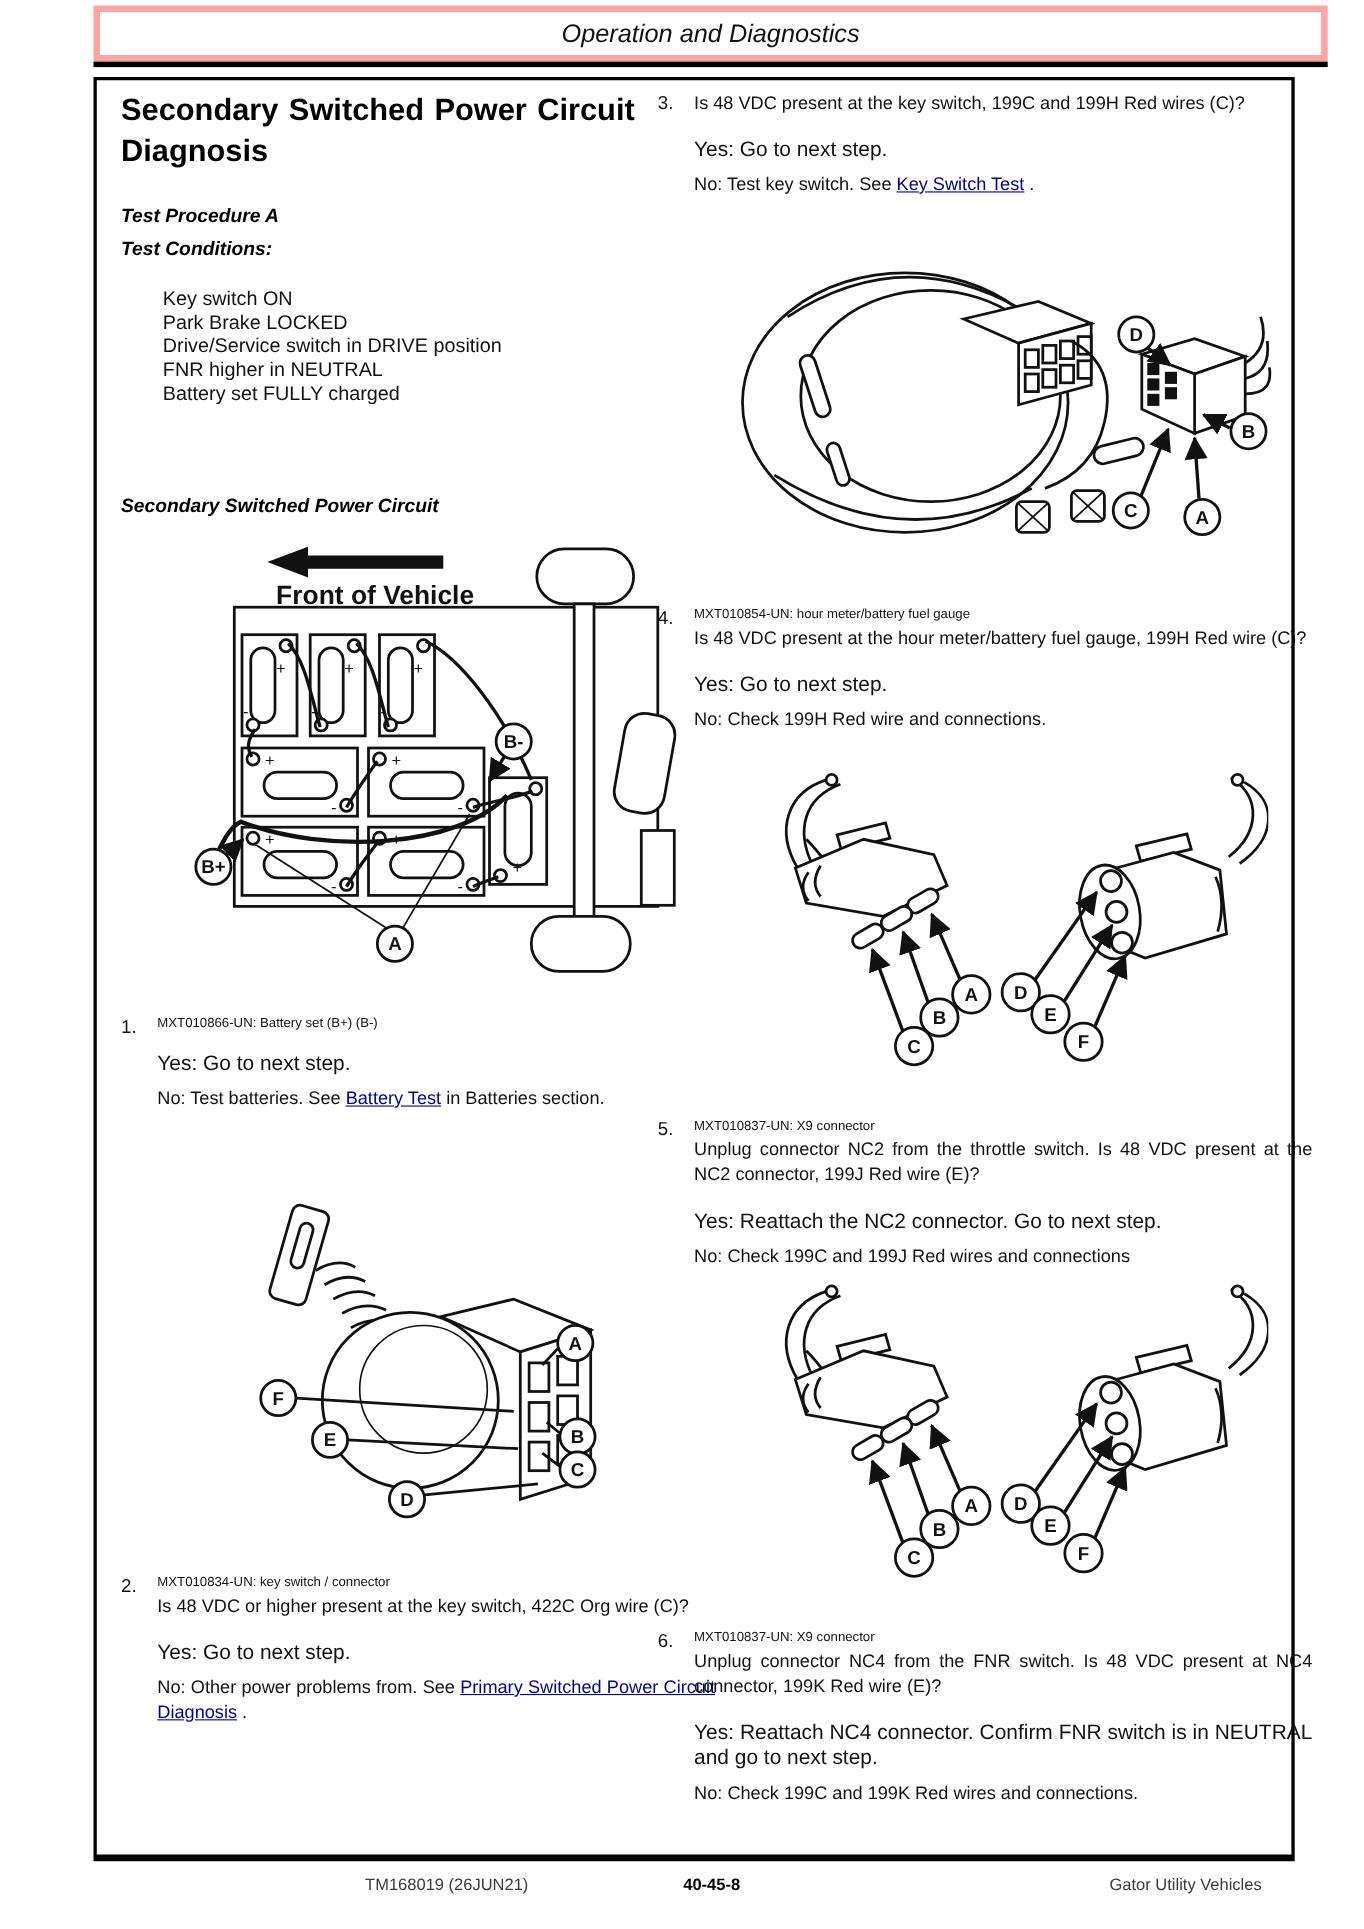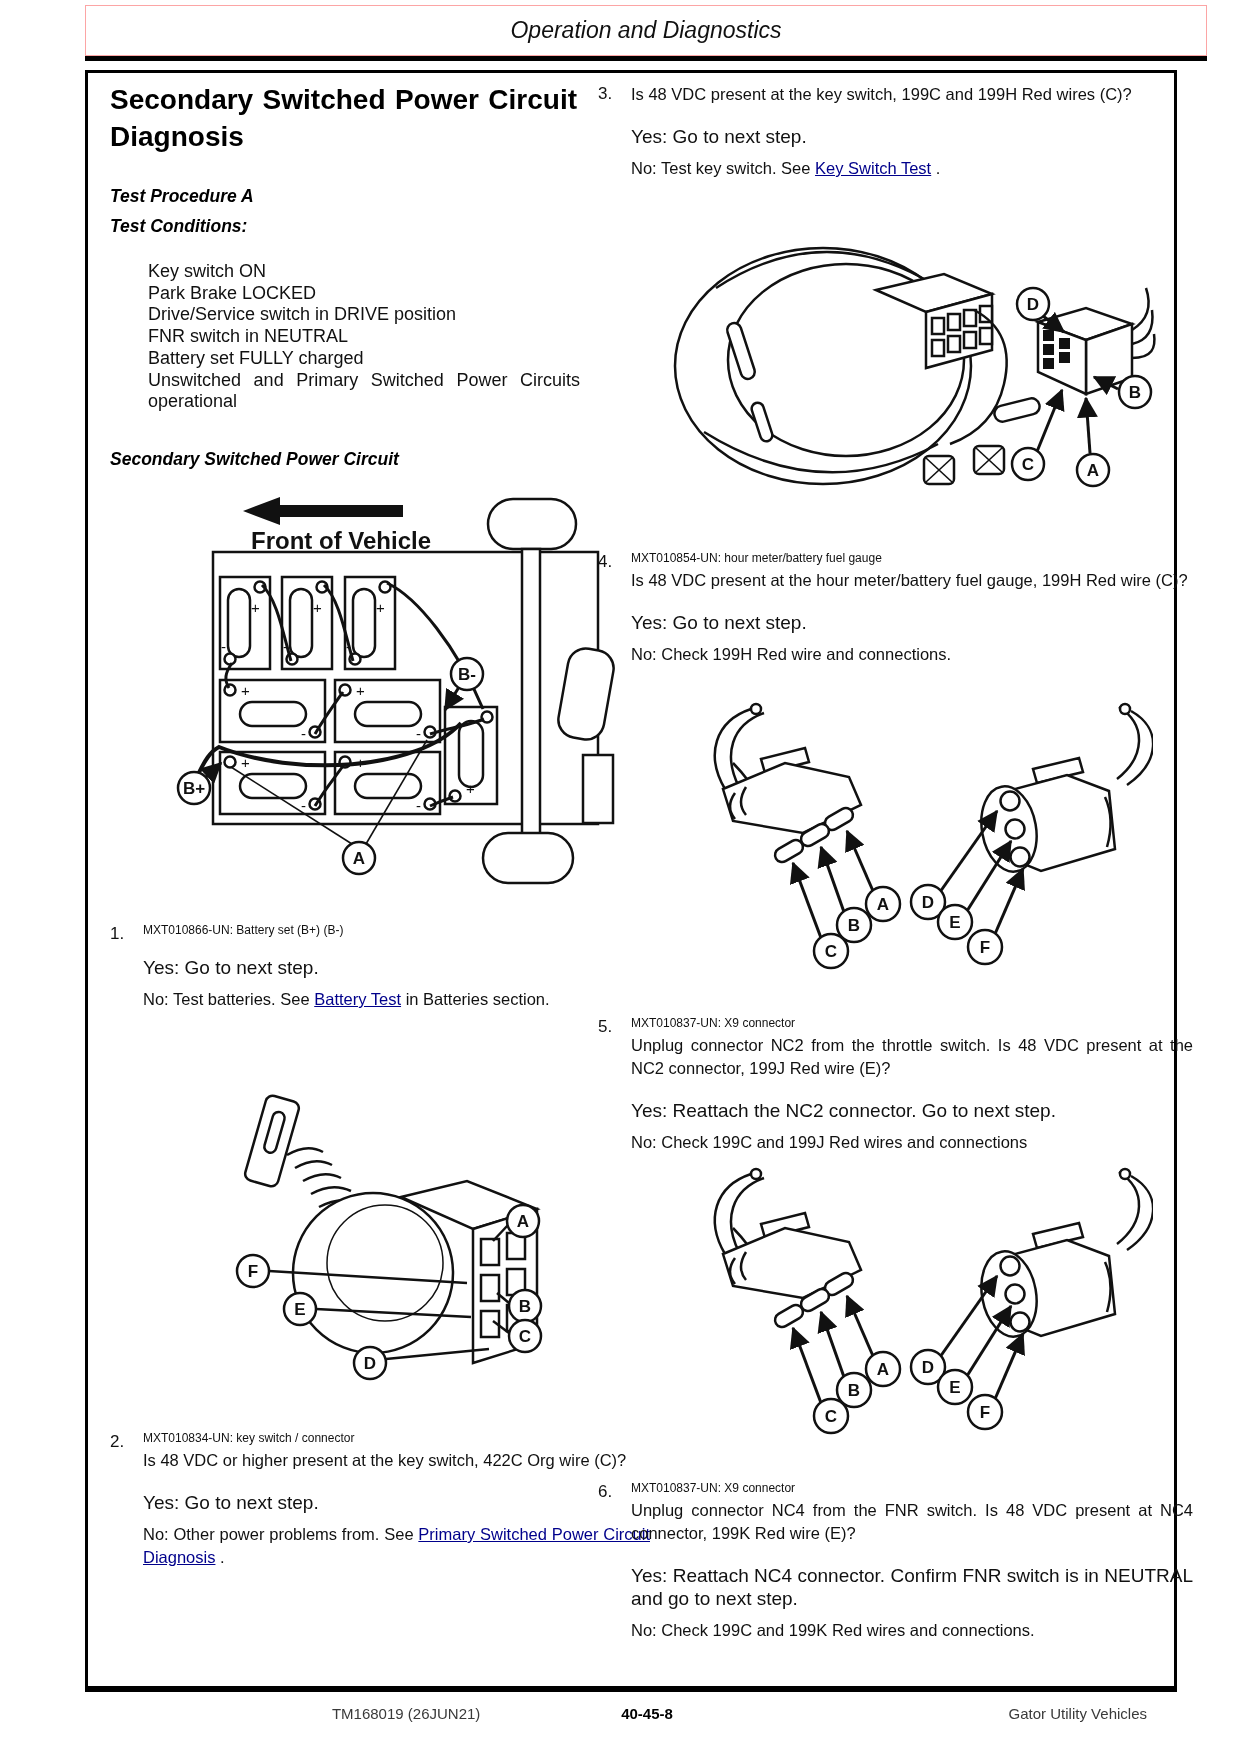--- a/index.html
+++ b/index.html
@@ -2,21 +2,21 @@
 <html><head>
 <meta charset="utf-8">
 <style>
   html,body { margin:0; padding:0; }
   body {
     width:1240px; height:1754px; position:relative; background:#fff;
     font-family:"Liberation Sans", sans-serif; color:#111; overflow:hidden;
   }
   .header-box{
     position:absolute; left:85px; top:5px; width:1122px; height:51px;
-    border:1px solid #fca5a5; box-sizing:border-box;
+    border:6px solid #fca5a5; box-sizing:border-box;
     display:flex; align-items:center; justify-content:center;
   }
   .header-title{ font-style:italic; font-size:23px; color:#111; }
   .header-rule{ position:absolute; left:85px; top:56px; width:1122px; height:5px; background:#000; }
   .content-box{
     position:absolute; left:85px; top:70px; width:1092px; height:1622px;
     border:3px solid #000; border-bottom-width:6px; box-sizing:border-box;
   }
   .col-left { position:absolute; left:22px;  top:0; width:540px; }
   .col-right{ position:absolute; left:510px; top:0; width:600px; }
@@ -84,23 +84,22 @@
 
     <div class="page-title">Secondary Switched Power Circuit Diagnosis</div>
 
     <div class="subhead" style="top:113px">Test Procedure A</div>
     <div class="subhead" style="top:143px">Test Conditions:</div>
 
     <div class="cond-list">
       <div class="cond-item">Key switch ON</div>
       <div class="cond-item">Park Brake LOCKED</div>
       <div class="cond-item">Drive/Service switch in DRIVE position</div>
-      <div class="cond-item">FNR switch in NEUTRAL</div>
+      <div class="cond-item">FNR higher in NEUTRAL</div>
       <div class="cond-item">Battery set FULLY charged</div>
-      <div class="cond-item">Unswitched and Primary Switched Power Circuits operational</div>
     </div>
 
     <div class="subhead" style="top:376px">Secondary Switched Power Circuit</div>
 
     <svg class="fig" style="left:55px;top:424px" width="450" height="390" viewBox="0 0 450 390">
       <polygon class="fb" points="238,8 115,8 115,0 78,14 115,28 115,20 238,20"></polygon>
       <text class="tb" x="86" y="52" font-size="24">Front of Vehicle</text>
 
       <rect class="fw" x="48" y="55" width="385" height="272"></rect>
 

